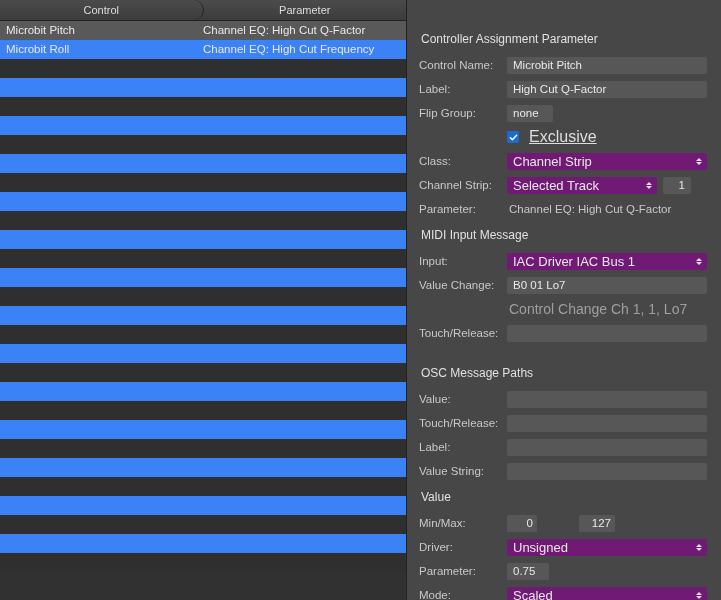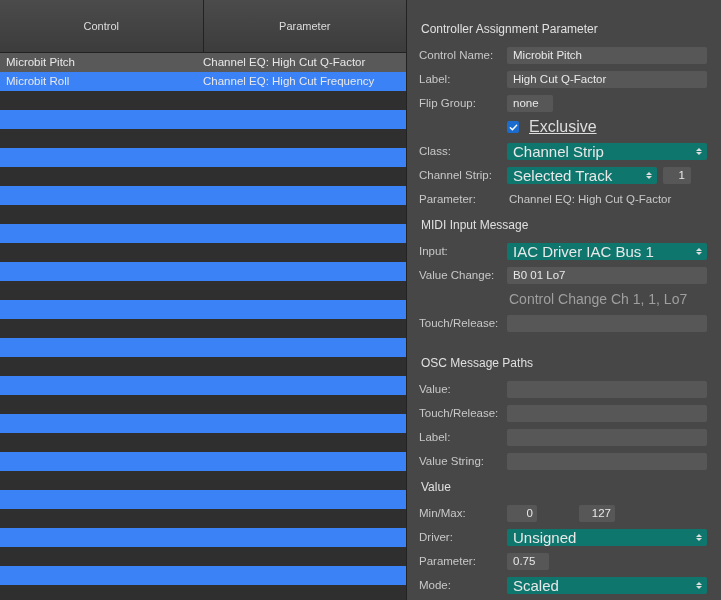--- a/index.html
+++ b/index.html
@@ -2,43 +2,43 @@
 <html><head>
 <meta charset="utf-8">
 <style>
 * { box-sizing: border-box; margin: 0; padding: 0; font-family: -apple-system, "Helvetica Neue", Arial, sans-serif; }
 html, body { width: 721px; height: 600px; background: #3a3a3a; color: #ccc; font-size: 11.5px; overflow: hidden; }
 .root { display: flex; width: 100%; height: 100%; }
 
 
 .left { width: 407px; background: #313131; border-right: 1px solid #222; display: flex; flex-direction: column; }
 .hdr { display: flex; background: linear-gradient(#4b4b4b, #3c3c3c); border-bottom: 1px solid #222; }
-.hdr-cell { flex: 1; text-align: center; padding: 20px 0; color: #ddd; font-size: 11px; border-right: 1px solid #222; cursor: pointer; }
+.hdr-cell { flex: 1; text-align: center; padding: 4px 0; color: #ddd; font-size: 11px; border-right: 1px solid #222; cursor: pointer; border-radius: 10px; }
 .hdr-cell:last-child { border-right: none; }
 .rows { flex: 1; overflow: auto; }
 .row { display: flex; height: 19px; line-height: 19px; }
 .row-ctrl { width: 197px; padding-left: 6px; color: #e8e8e8; }
 .row-param { flex: 1; padding-left: 6px; color: #e8e8e8; }
 .row.sel { background: #595959; }
 .row.alt { background: #3b82f6; }
 .row:not(.sel):not(.alt) { background: #2f2f2f; }
 
 
 .right { flex: 1; background: #474747; padding: 12px 14px 12px 12px; overflow: auto; }
 .section-title { color: #e0e0e0; font-size: 12px; margin: 10px 0 10px 2px; }
-.section-title.first { margin-top: 10px; }
+.section-title.first { margin-top: 20px; }
 .field { display: flex; align-items: center; margin-bottom: 6px; min-height: 18px; }
 .lbl { width: 88px; text-align: left; padding-right: 6px; color: #c8c8c8; font-size: 11.5px; }
 .ctl-wrap { flex: 1; display: flex; align-items: center; gap: 6px; }
 .textbox { background: #575757; border: none; color: #e8e8e8; font-size: 11.5px; height: 17px; line-height: 17px; padding: 0 6px; border-radius: 2px; flex: 1; }
 .textbox.small { flex: 0 0 46px; text-align: left; }
 .textbox.num { flex: 0 0 30px; text-align: right; padding-right: 4px; }
 .textbox.num2 { flex: 0 0 36px; text-align: right; padding-right: 4px; margin-left: 36px; }
 .textbox.v075 { flex: 0 0 42px; }
-.popup { position: relative; background: #0f766e; color: #e8e8e8; height: 17px; line-height: 17px; padding: 0 18px 0 6px; border-radius: 2px; flex: 1; cursor: pointer; font-size: 15px; }
+.popup { position: relative; background: #701a75; color: #e8e8e8; height: 17px; line-height: 17px; padding: 0 18px 0 6px; border-radius: 2px; flex: 1; cursor: pointer; font-size: 13px; }
 .popup .disclosure { position: absolute; right: 3px; top: 1px; width: 10px; height: 15px; display: flex; flex-direction: column; justify-content: center; gap: 0; }
 .popup .disclosure::before, .popup .disclosure::after { content: ""; width: 0; height: 0; border-left: 3px solid transparent; border-right: 3px solid transparent; margin: 0 auto; }
 .popup .disclosure::before { border-bottom: 3px solid #ddd; margin-bottom: 1px; }
 .popup .disclosure::after  { border-top: 3px solid #ddd; }
 .ck { width: 12px; height: 12px; background: #1a6dcf; border-radius: 2px; display: inline-flex; align-items: center; justify-content: center; margin-right: 4px; }
 .ck svg { width: 9px; height: 9px; }
 .ck-label { color: #ddd; font-size: 16px; text-decoration: underline; }
 .static { color: #c8c8c8; font-size: 11.5px; padding-left: 2px; }
 .hint { color: #9f9f9f; font-size: 14px; padding-left: 2px; }
 .spacer { height: 8px; }

